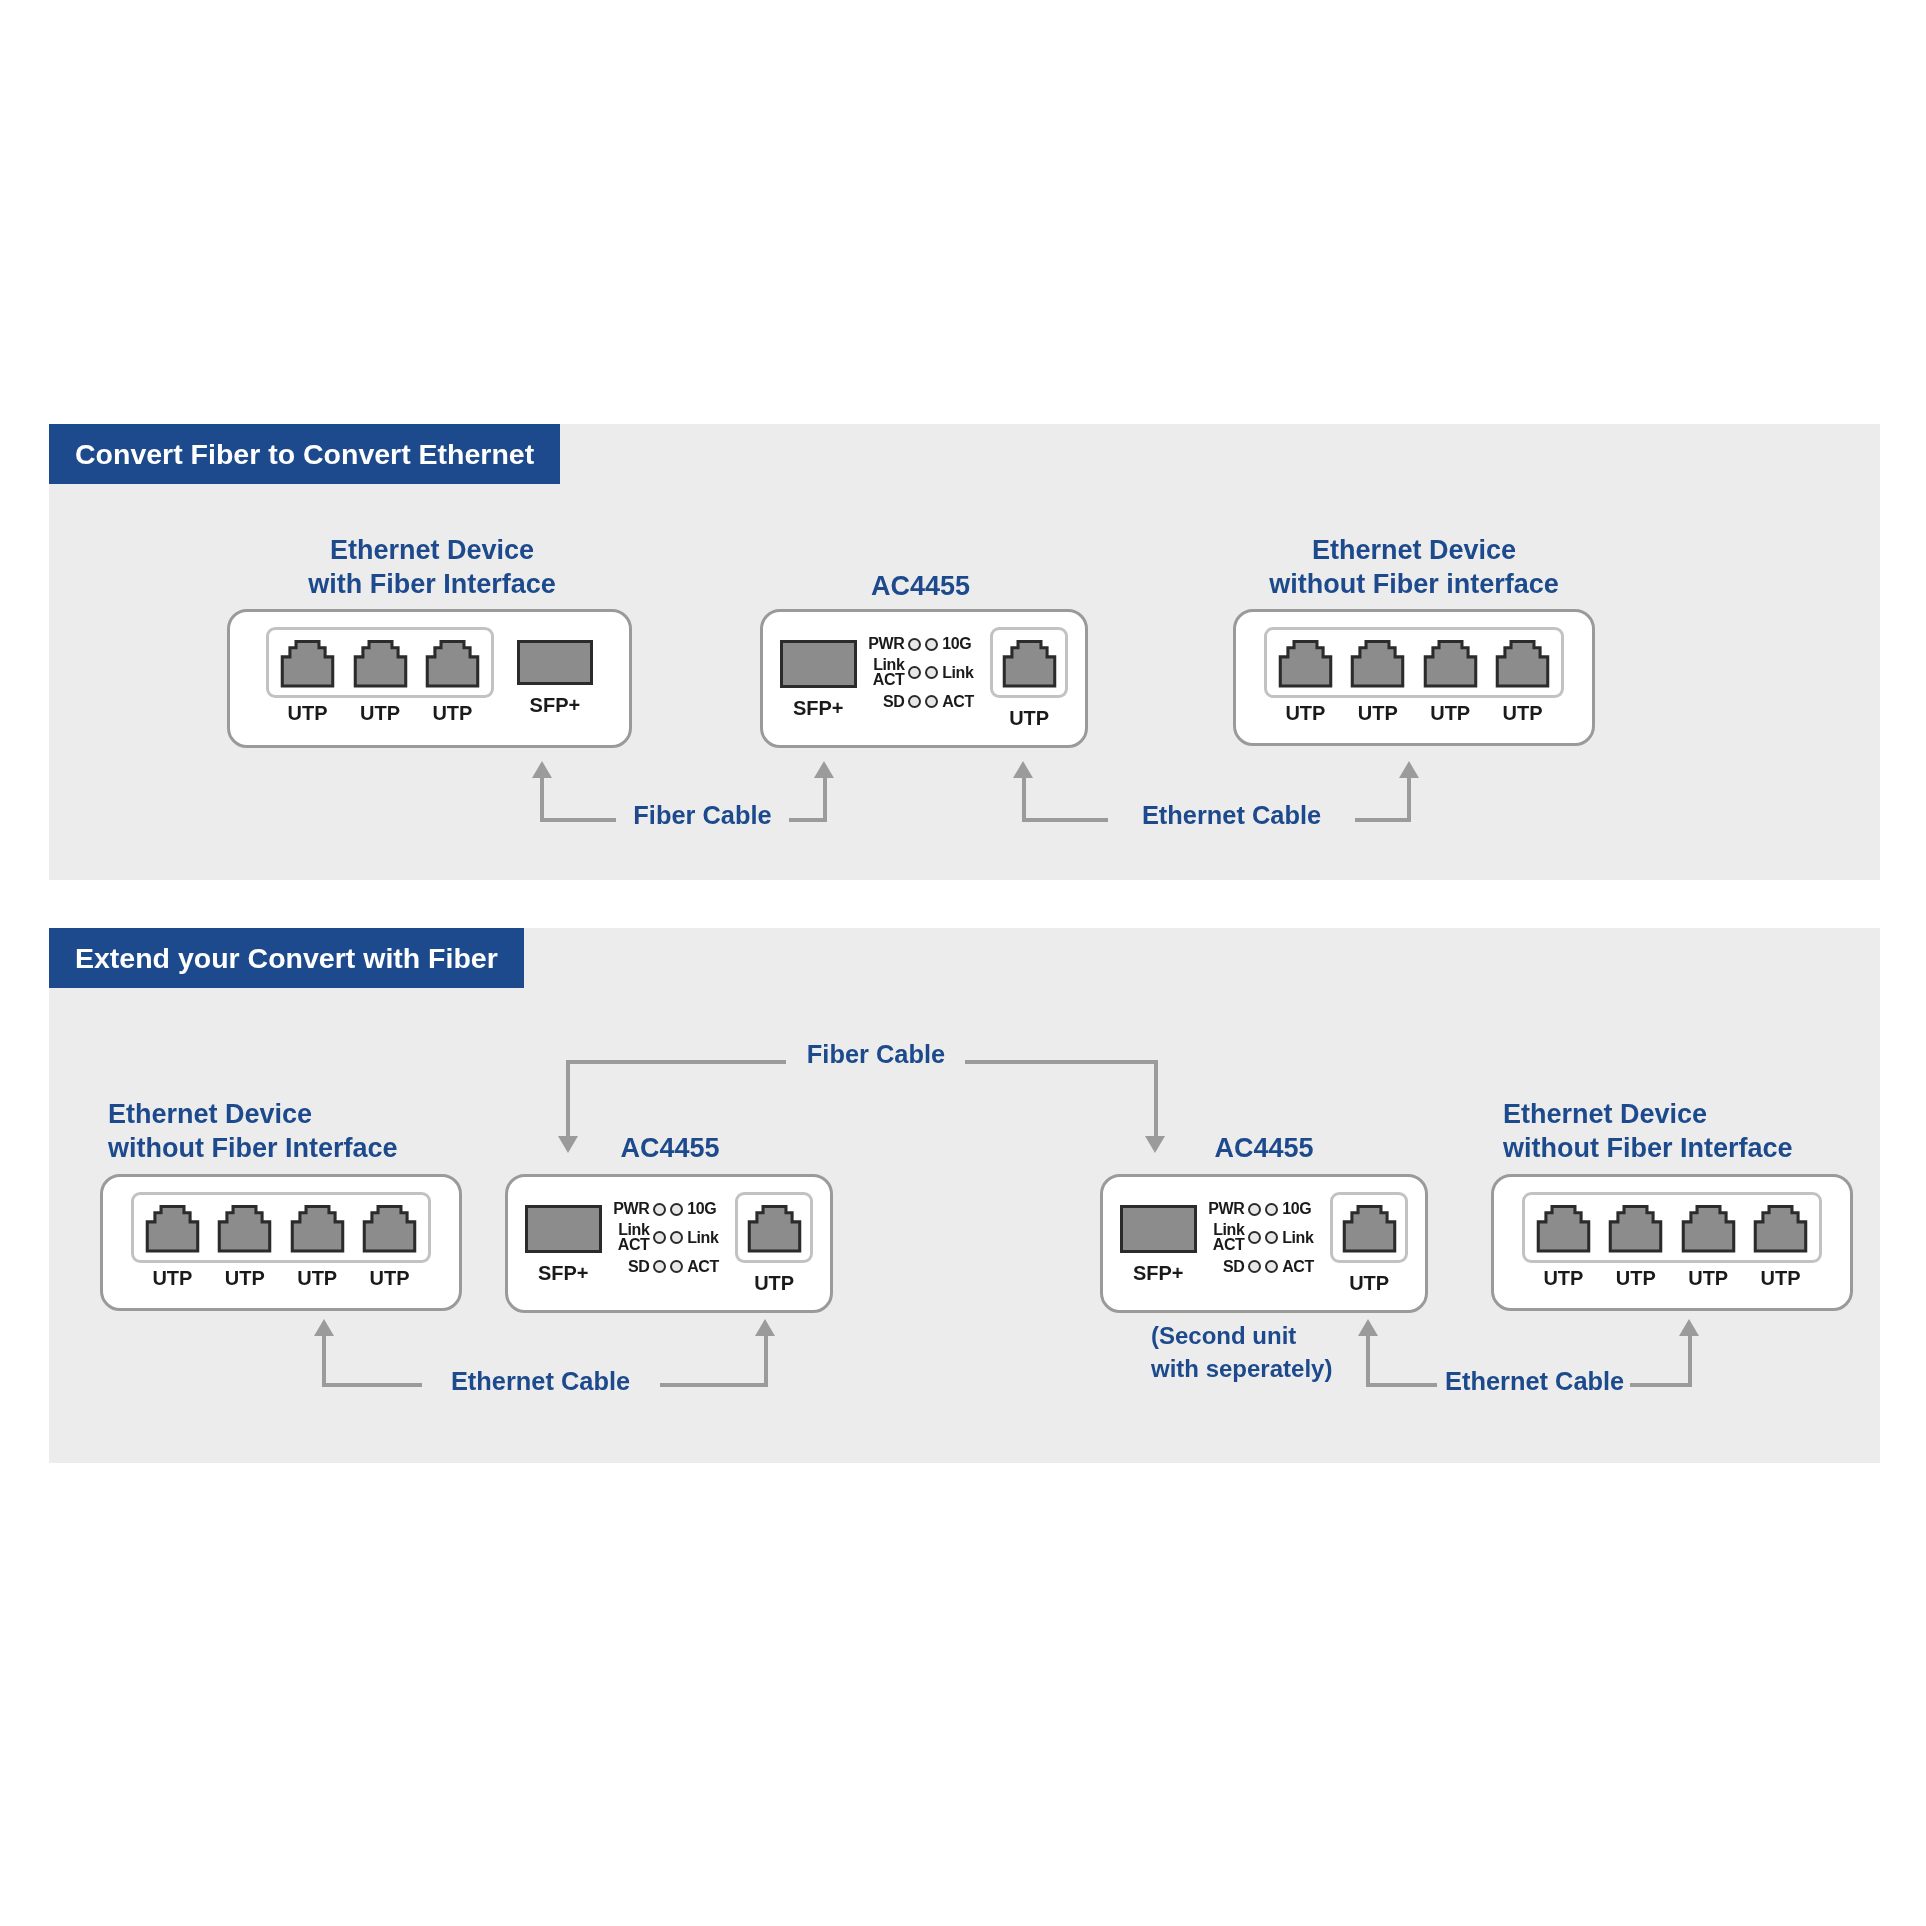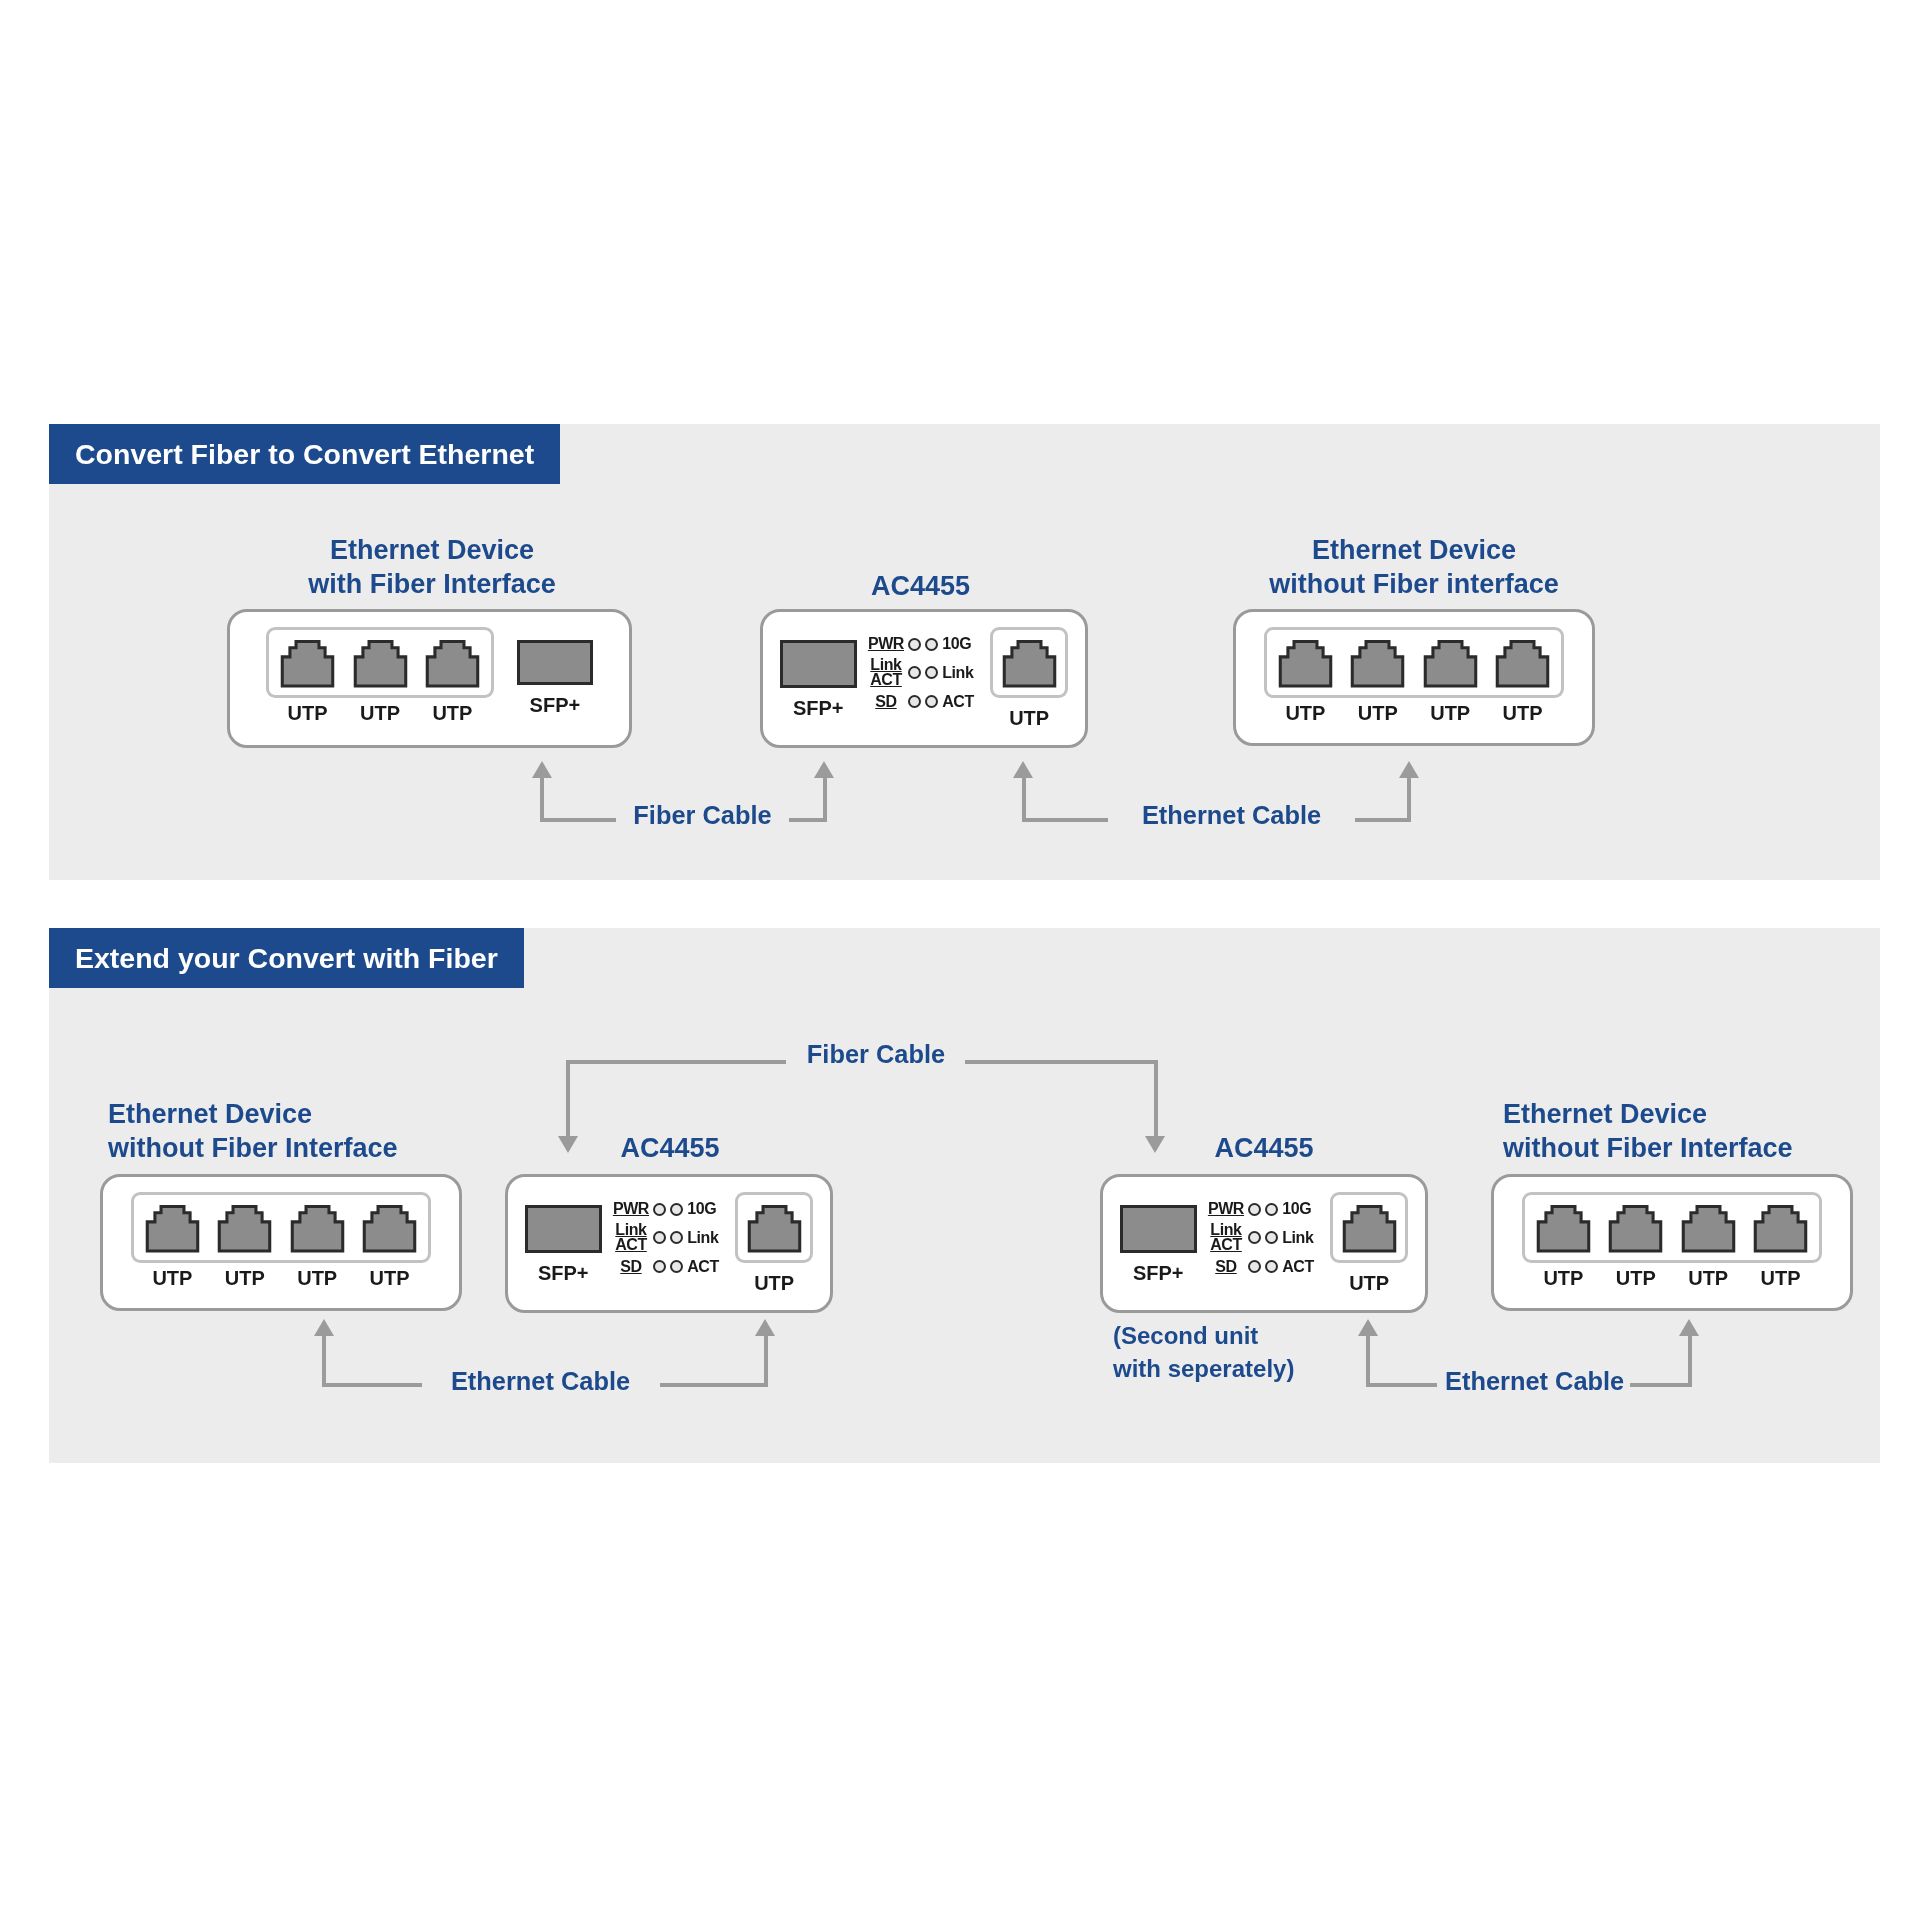--- a/index.html
+++ b/index.html
@@ -21,30 +21,30 @@
   .rj45 path{fill:#8c8c8c;stroke:#2b2b2b;stroke-width:4;}
   .plabels{display:flex;gap:15.4px;padding:0 10px;margin-top:4.6px;}
   .plabels span{width:57px;text-align:center;font-weight:bold;font-size:20px;color:#1a1a1a;}
   .sfp-group{display:flex;flex-direction:column;align-items:center;margin-top:28px;}
   .sfp-rect{width:76px;height:45px;background:#8c8c8c;border:3.1px solid #2b2b2b;}
   .converter .sfp-rect{width:77px;height:48px;}
   .sfp-label,.utp-label{font-weight:bold;font-size:20px;color:#1a1a1a;margin-top:9.2px;text-align:center;}
   .leds{display:flex;flex-direction:column;gap:5.4px;margin-top:23px;}
   .lrow{display:flex;align-items:center;gap:3.9px;}
   .llab{font-weight:bold;font-size:16px;color:#1a1a1a;letter-spacing:-0.4px;}
-  .llab.r{width:37px;text-align:center;text-decoration:underline;}
+  .llab.r{width:37px;text-align:right;}
   .llab.l{width:37px;text-align:left;}
   .two{display:flex;flex-direction:column;line-height:14.6px;}
   .led{width:13px;height:13px;border-radius:50%;border:2.3px solid #2b2b2b;background:#e8e8e8;flex:0 0 auto;}
   .hline,.vline{position:absolute;background:#9b9b9b;}
   .hline{height:3.9px;}
   .vline{width:3.9px;}
   .arr-up{position:absolute;width:0;height:0;border-left:10px solid transparent;border-right:10px solid transparent;border-bottom:17.7px solid #9b9b9b;}
   .arr-down{position:absolute;width:0;height:0;border-left:10px solid transparent;border-right:10px solid transparent;border-top:17.7px solid #9b9b9b;}
-  .note{position:absolute;color:#1c4a8c;font-size:24px;font-weight:600;line-height:33px;white-space:nowrap;}
+  .note{position:absolute;color:#1c4a8c;font-size:24px;font-weight:600;line-height:33px;white-space:nowrap;margin-left:38px;}
 </style>
 </head>
 <body>
 
 <div class="canvas">
 
   <div class="panel" style="left:49px;top:424px;width:1831px;height:456px;"></div>
   <div class="ptitle" style="left:49px;top:424px;">Convert Fiber to Convert Ethernet</div>
 
   <div class="bluelabel center" style="left:216px;top:533px;width:432px;">

